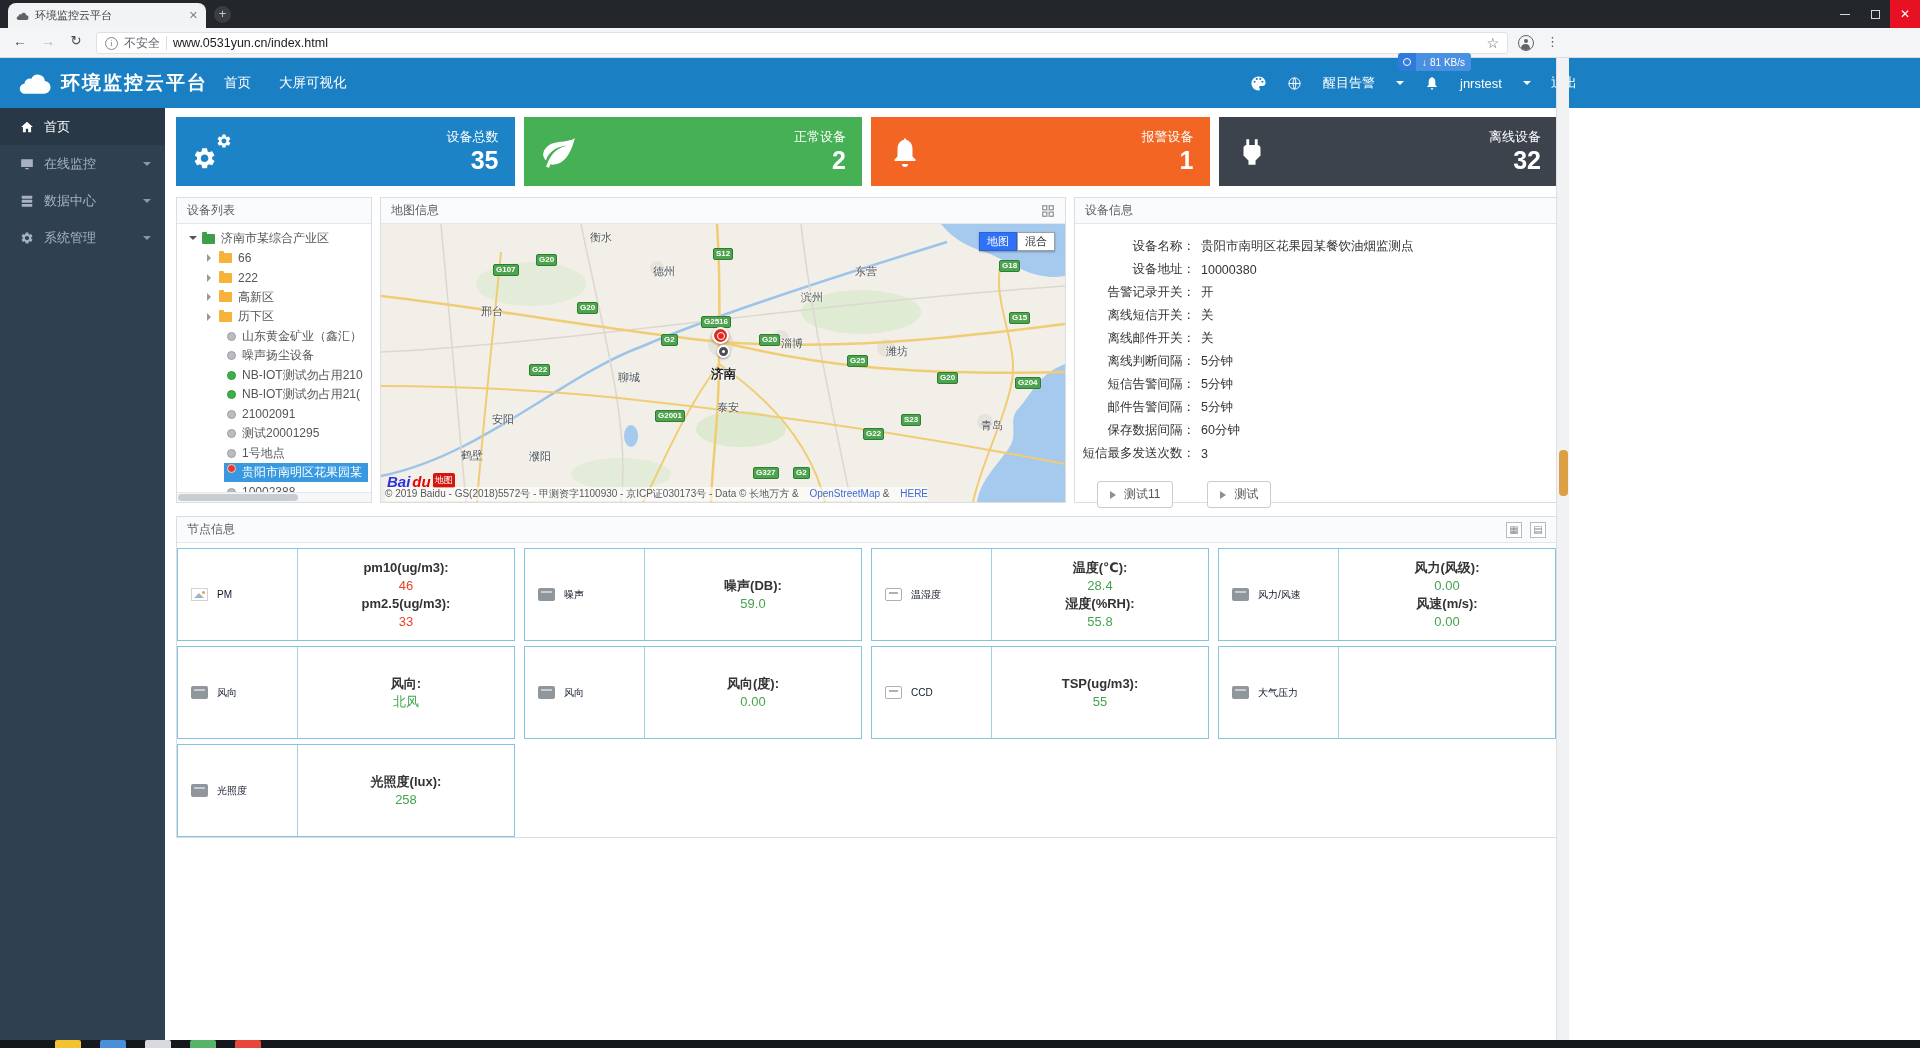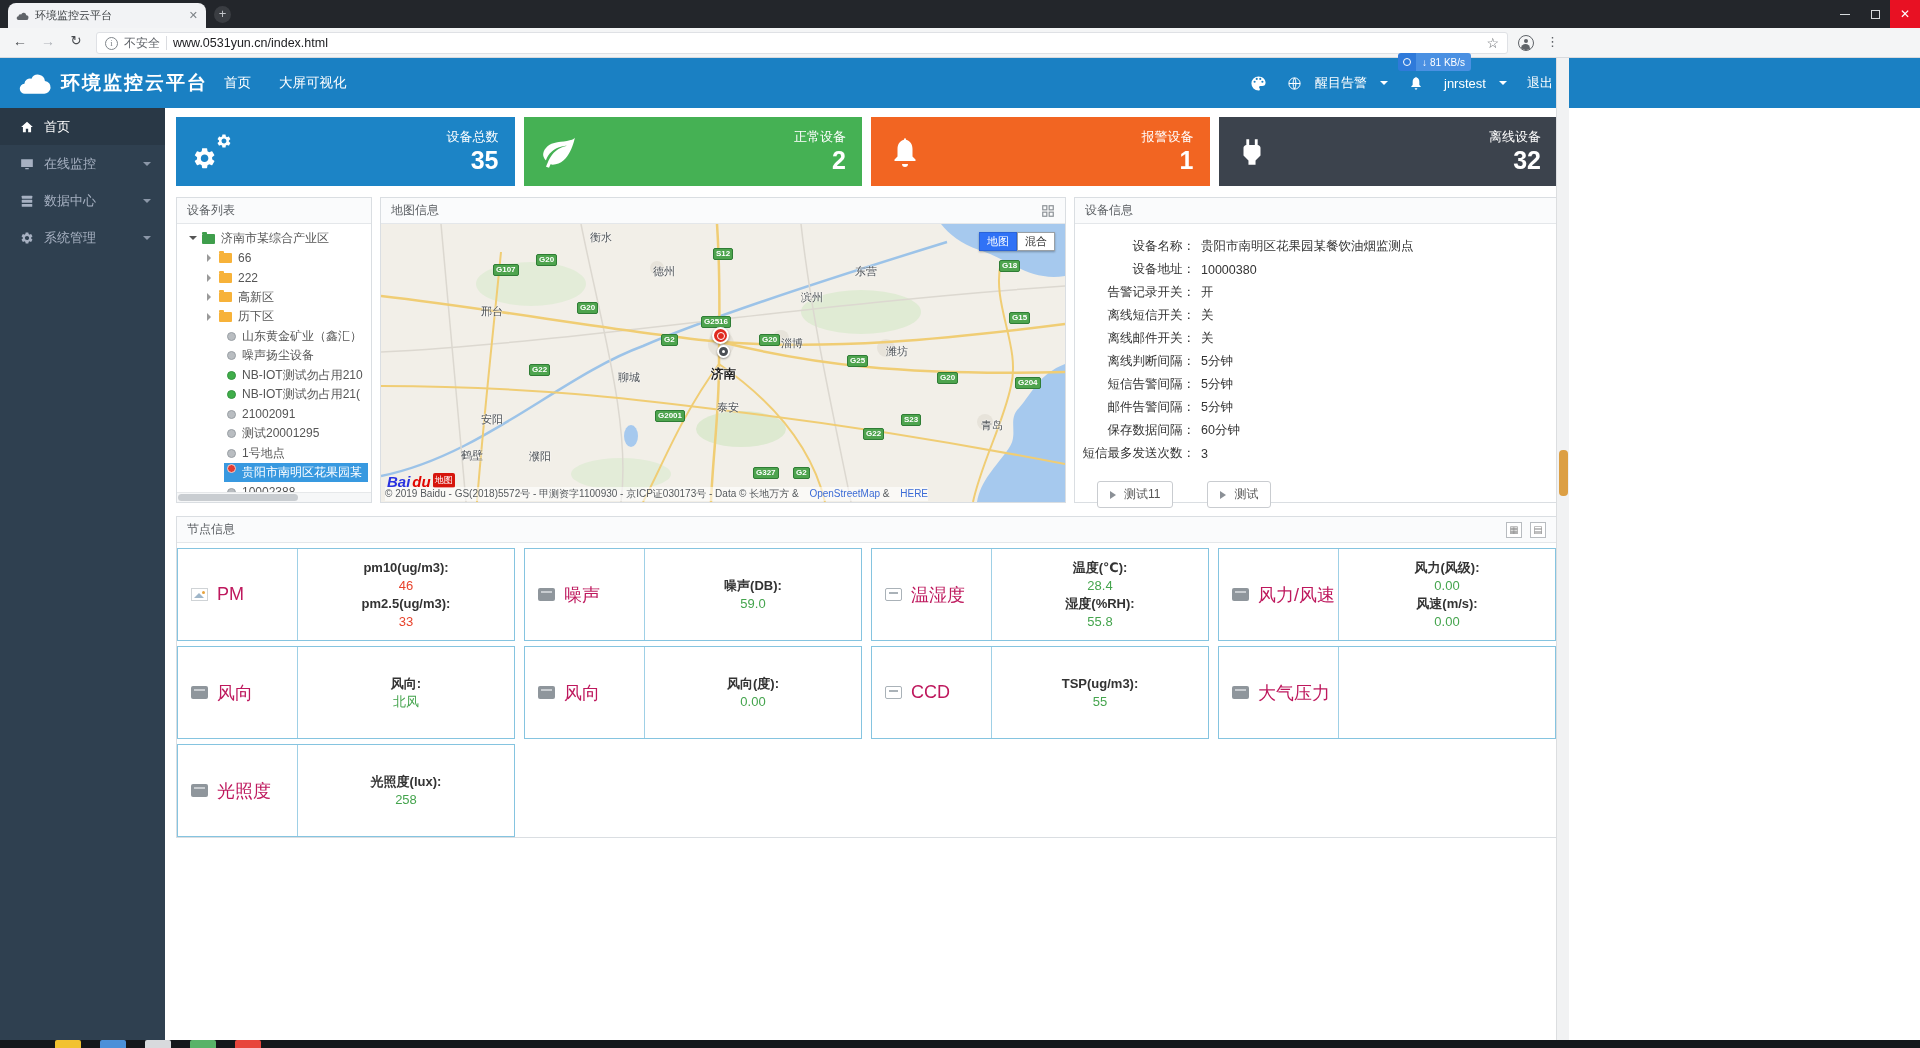--- a/index.html
+++ b/index.html
@@ -46,21 +46,21 @@
   .dl-text{height:18px;background:#4a90e2;border-radius:0 3px 3px 0;color:#fff;font-size:10px;
            display:flex;align-items:center;padding:0 6px;gap:3px;white-space:nowrap;}
 
   
   .navbar{position:absolute;top:58px;left:0;right:0;height:50px;background:#1a80c3;color:#fff;}
   .brand{position:absolute;left:18px;top:0;height:50px;display:flex;align-items:center;gap:9px;}
   .brand-title{font-size:19px;font-weight:bold;letter-spacing:2px;}
   .nav-menu{position:absolute;left:224px;top:0;height:50px;display:flex;align-items:center;gap:28px;font-size:13.5px;}
   .nav-menu span{cursor:default;}
   .nav-right{position:absolute;left:1250px;top:0;height:50px;display:flex;align-items:center;gap:20px;font-size:13px;}
-  .nav-item{display:flex;align-items:center;gap:13px;}
+  .nav-item{display:flex;align-items:center;gap:21px;}
   .caret{display:inline-block;width:0;height:0;border:4px solid transparent;border-top-color:#fff;position:relative;top:2px;}
 
   
   .sidebar{position:absolute;left:0;top:108px;width:165px;height:932px;background:#2f4050;}
   .side-item{height:37px;display:flex;align-items:center;gap:10px;padding:0 14px 0 20px;color:#a7b1c2;font-size:13px;}
   .side-item.active{background:#293846;color:#fff;}
   .side-caret{margin-left:auto;width:0;height:0;border:4px solid transparent;border-top-color:#8b97a8;position:relative;top:2px;}
 
   
   .main{position:absolute;left:165px;top:108px;width:1391px;height:932px;background:#fff;}
@@ -131,21 +131,21 @@
           border-radius:3px;padding:4px 12px;font-size:12px;color:#555;}
   .play-ic{width:0;height:0;border:4px solid transparent;border-left:6px solid #8b9096;margin-right:-2px;}
 
   
   .p-nodes{position:absolute;left:11px;top:408px;width:1381px;height:322px;}
   .nh-icons{margin-left:auto;display:flex;gap:8px;}
   .nh-ic{width:16px;height:16px;border:1px solid #b8bcc0;color:#888;font-size:10px;line-height:14px;text-align:center;background:#fff;}
   .ncards{display:grid;grid-template-columns:repeat(4,1fr);gap:5px 9px;padding-top:5px;}
   .ncard{height:93px;border:1px solid #85c4e0;display:flex;align-items:stretch;background:#fff;}
   .nc-left{width:120px;display:flex;align-items:center;gap:9px;padding-left:13px;border-right:1px solid #9fd0e6;flex:0 0 auto;}
-  .nc-name{font-size:18px;color:#be185d;}
+  .nc-name{font-size:10px;color:#0f172a;}
   .nc-right{flex:1;display:flex;flex-direction:column;align-items:center;justify-content:center;}
   .m-label{font-size:13px;font-weight:bold;color:#333;line-height:18px;}
   .m-val{font-size:13px;line-height:18px;}
   .m-val.red{color:#e8432c}.m-val.green{color:#44a44d}
   .dev-ic{width:17px;height:13px;background:#8f969c;border-radius:2px;position:relative;flex:0 0 auto;}
   .dev-ic::after{content:"";position:absolute;left:3px;top:3px;right:3px;height:2px;background:#c9cdd1;}
   .dev-ic.light{background:#fff;border:1px solid #aab2b8;}
   .dev-ic.light::after{background:#aab2b8;}
   .img-broken{width:17px;height:13px;background:#fff;border:1px solid #cfd3d6;position:relative;flex:0 0 auto;}
   .img-broken::before{content:"";position:absolute;left:2px;bottom:2px;border-left:5px solid transparent;
@@ -463,21 +463,21 @@
         <span class="mcity" style="left:272px;top:40px">德州</span>
         <span class="mcity" style="left:474px;top:40px">东营</span>
         <span class="mcity" style="left:420px;top:66px">滨州</span>
         <span class="mcity" style="left:100px;top:80px">邢台</span>
         <span class="mcity" style="left:237px;top:146px">聊城</span>
         <span class="mcity big" style="left:330px;top:142px">济南</span>
         <span class="mcity" style="left:400px;top:112px">淄博</span>
         <span class="mcity" style="left:505px;top:120px">潍坊</span>
         <span class="mcity" style="left:600px;top:194px">青岛</span>
         <span class="mcity" style="left:336px;top:176px">泰安</span>
-        <span class="mcity" style="left:100px;top:188px">安阳</span>
+        <span class="mcity" style="left:111px;top:188px">安阳</span>
         <span class="mcity" style="left:80px;top:224px">鹤壁</span>
         <span class="mcity" style="left:148px;top:225px">濮阳</span>
 
         <span class="marker-red" style="left:331px;top:103px"></span>
         <span class="marker-dark" style="left:336px;top:121px"></span>
 
         <div class="layer-ctl">
           <span class="layer-btn active">地图</span>
           <span class="layer-btn">混合</span>
         </div>

